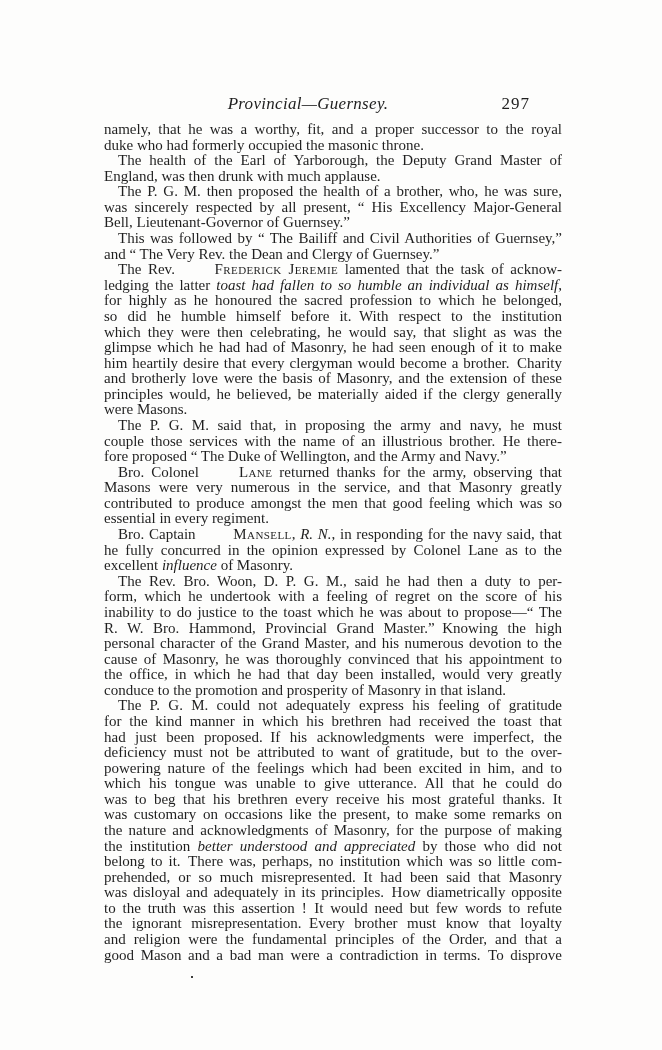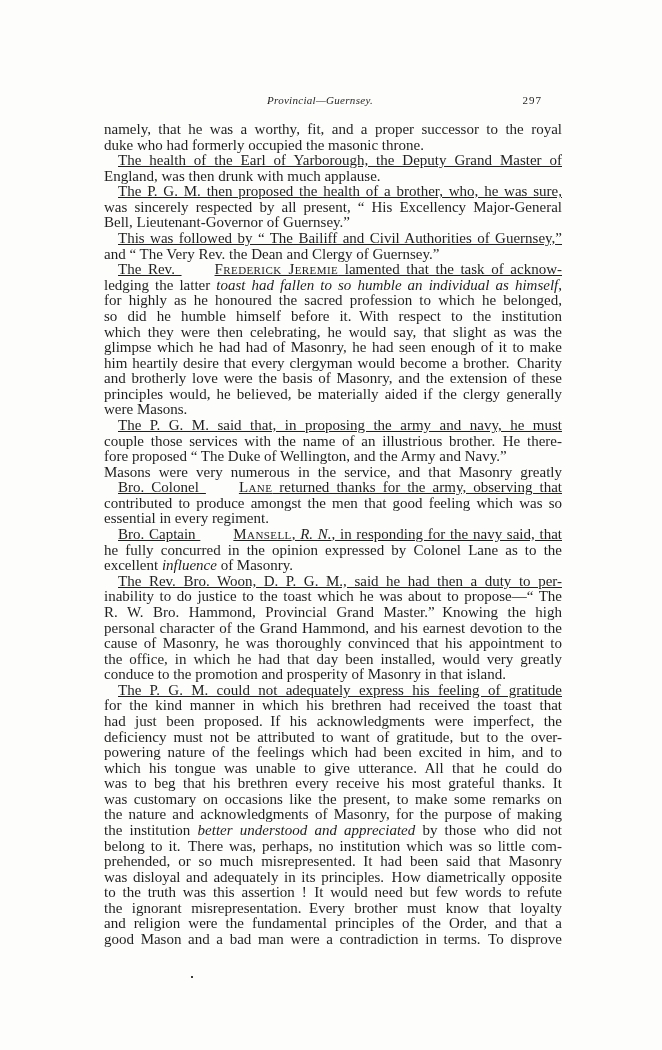--- a/index.html
+++ b/index.html
@@ -10,23 +10,23 @@
     color: #1f1f1f;
   }
   .page {
     position: relative;
     width: 662px; height: 1050px;
     overflow: hidden;
     background: #fdfdfc;
   }
   .running-header {
     position: absolute;
-    left: 104px; top: 94px;
+    left: 92px; top: 94px;
     width: 458px; height: 18px;
-    font-size: 11px;
+    font-size: 17px;
   }
   .header-title {
     display: block;
     text-align: center;
     padding-right: 26px;
     font-style: italic;
     letter-spacing: 0.3px;
   }
   .page-number {
     position: absolute;
@@ -40,21 +40,21 @@
     width: 458px;
   }
   .line {
     height: 15.59px;
     line-height: 15.59px;
     font-size: 15px;
     white-space: normal;
     overflow: visible;
   }
   .line.j { text-align: justify; text-align-last: justify; }
-  .line.ind { text-indent: 14px; text-decoration: underline; }
+  .line.ind { text-indent: 14px; }
   .sc { font-variant: small-caps; letter-spacing: 0.4px; margin-left: 33px; }
   .it { font-style: italic; }
   .speck {
     position: absolute;
     left: 191px; top: 976px;
     width: 2px; height: 2px;
     background: #3a3a3a;
   }
 </style>
 </head>
@@ -81,31 +81,32 @@
       <div class="line j"><span>so did he humble himself before it. With respect to the institution</span></div>
       <div class="line j"><span>which they were then celebrating, he would say, that slight as was the</span></div>
       <div class="line j"><span>glimpse which he had had of Masonry, he had seen enough of it to make</span></div>
       <div class="line j"><span>him heartily desire that every clergyman would become a brother. Charity</span></div>
       <div class="line j"><span>and brotherly love were the basis of Masonry, and the extension of these</span></div>
       <div class="line j"><span>principles would, he believed, be materially aided if the clergy generally</span></div>
       <div class="line"><span>were Masons.</span></div>
       <div class="line j ind"><span>The P. G. M. said that, in proposing the army and navy, he must</span></div>
       <div class="line j"><span>couple those services with the name of an illustrious brother. He there-</span></div>
       <div class="line"><span>fore proposed “ The Duke of Wellington, and the Army and Navy.”</span></div>
+      <div class="line j ind"><span>Bro. Colonel </span><span class="sc">Lane</span><span> returned thanks for the army, observing that</span></div>
       <div class="line j"><span>Masons were very numerous in the service, and that Masonry greatly</span></div>
-      <div class="line j ind"><span>Bro. Colonel </span><span class="sc">Lane</span><span> returned thanks for the army, observing that</span></div>
       <div class="line j"><span>contributed to produce amongst the men that good feeling which was so</span></div>
       <div class="line"><span>essential in every regiment.</span></div>
       <div class="line j ind"><span>Bro. Captain </span><span class="sc">Mansell</span><span>, </span><span class="it">R. N.</span><span>, in responding for the navy said, that</span></div>
       <div class="line j"><span>he fully concurred in the opinion expressed by Colonel Lane as to the</span></div>
       <div class="line"><span>excellent </span><span class="it">influence</span><span> of Masonry.</span></div>
       <div class="line j ind"><span>The Rev. Bro. Woon, D. P. G. M., said he had then a duty to per-</span></div>
+      <div class="line j"><span>form, which he undertook with a feeling of regret on the score of his</span></div>
       <div class="line j"><span>inability to do justice to the toast which he was about to propose—“ The</span></div>
       <div class="line j"><span>R. W. Bro. Hammond, Provincial Grand Master.” Knowing the high</span></div>
-      <div class="line j"><span>personal character of the Grand Hammond, and his earnest devotion to the</span></div>
+      <div class="line j"><span>personal character of the Grand Master, and his numerous devotion to the</span></div>
       <div class="line j"><span>cause of Masonry, he was thoroughly convinced that his appointment to</span></div>
       <div class="line j"><span>the office, in which he had that day been installed, would very greatly</span></div>
       <div class="line"><span>conduce to the promotion and prosperity of Masonry in that island.</span></div>
       <div class="line j ind"><span>The P. G. M. could not adequately express his feeling of gratitude</span></div>
       <div class="line j"><span>for the kind manner in which his brethren had received the toast that</span></div>
       <div class="line j"><span>had just been proposed. If his acknowledgments were imperfect, the</span></div>
       <div class="line j"><span>deficiency must not be attributed to want of gratitude, but to the over-</span></div>
       <div class="line j"><span>powering nature of the feelings which had been excited in him, and to</span></div>
       <div class="line j"><span>which his tongue was unable to give utterance. All that he could do</span></div>
       <div class="line j"><span>was to beg that his brethren every receive his most grateful thanks. It</span></div>

